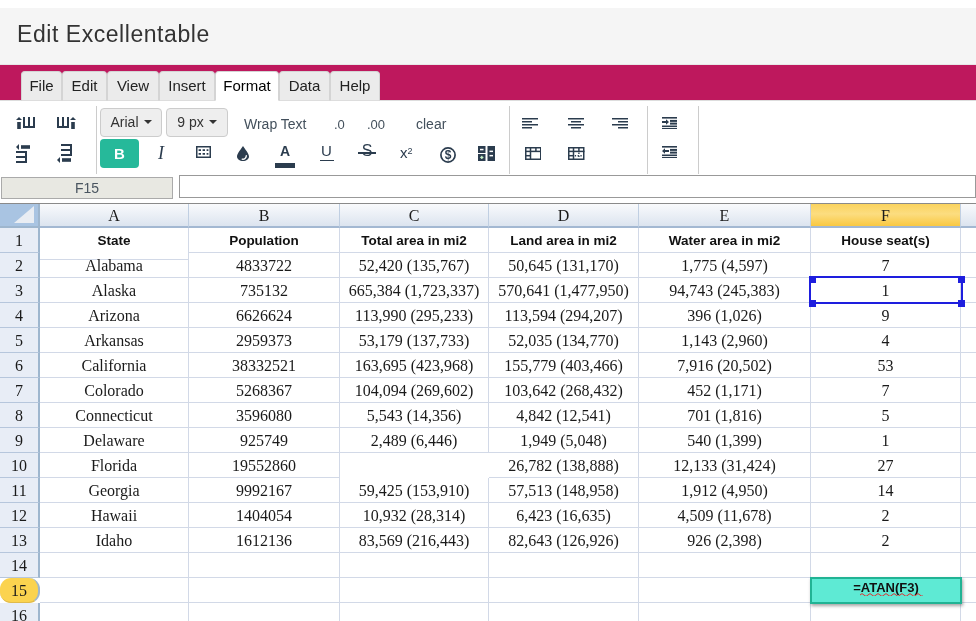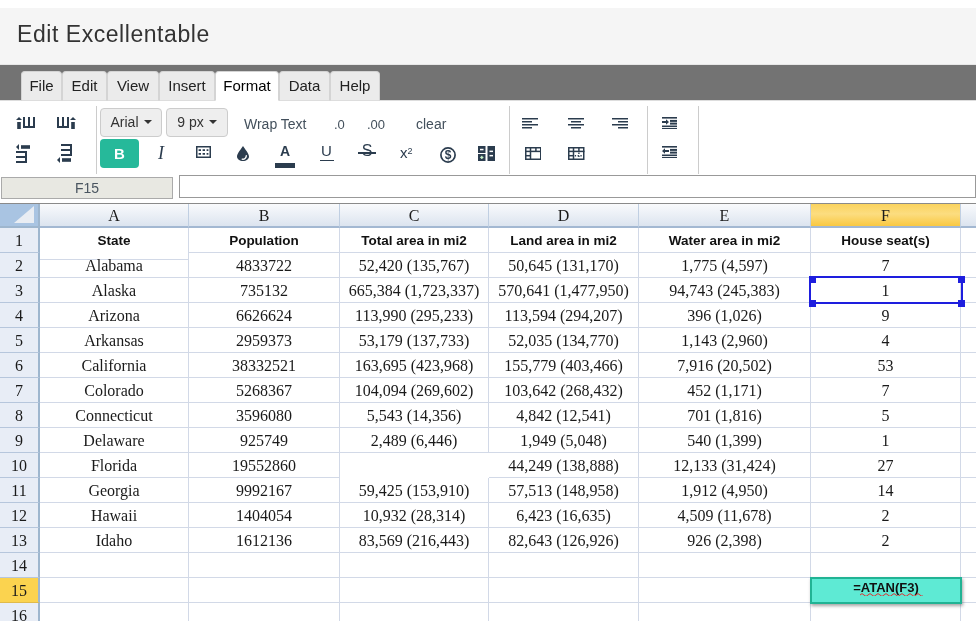--- a/index.html
+++ b/index.html
@@ -4,21 +4,21 @@
 * { margin:0; padding:0; box-sizing:border-box; }
 html,body { width:976px; height:621px; overflow:hidden; }
 body { font-family:"Liberation Sans",sans-serif; background:#fff; position:relative; }
 #page { position:absolute; left:0; top:8px; width:976px; height:621px; }
 
 
 .hdr { position:absolute; left:0; top:0; width:976px; height:57px; background:#f5f5f5; border-bottom:1px solid #e7e7e7; }
 .hdr h1 { position:absolute; left:17px; top:13px; font-size:23px; font-weight:400; color:#333; letter-spacing:0.55px; }
 
 
-.tabbar { position:absolute; left:0; top:57px; width:976px; height:36px; background:#737373; }
+.tabbar { position:absolute; left:0; top:57px; width:976px; height:36px; background:#be185d; }
 .tabbar .underline { position:absolute; left:0; bottom:0; width:976px; height:1px; background:#ddd; }
 .tab { position:absolute; top:6px; height:30px; background:#ebebeb; border:1px solid #d4d4d4; border-bottom:1px solid #ddd;
        border-radius:4px 4px 0 0; font-size:15px; color:#222; text-align:center; line-height:28px; z-index:2; }
 .tab.active { background:#fff; border-bottom:1px solid #fff; color:#000; }
 
 
 .toolbar { position:absolute; left:0; top:93px; width:976px; height:75px; background:#fff; }
 .sep { position:absolute; top:5px; width:1px; height:68px; background:#ccc; }
 .btn { position:absolute; border:1px solid #ccc; border-radius:4px; background:#eee; color:#333; font-size:14px; text-align:center; }
 .caret { display:inline-block; width:0; height:0; border-left:4px solid transparent; border-right:4px solid transparent; border-top:4px solid #333; vertical-align:middle; margin-left:5px; margin-bottom:2px; }
@@ -29,21 +29,21 @@
 
 .namebox { position:absolute; left:1px; top:169px; width:172px; height:22px; background:#e8e8e2; border:1px solid #aaa; text-align:center; line-height:20px; font-size:14px; color:#4a5560; }
 .fxbox { position:absolute; left:179px; top:167px; width:797px; height:23px; background:#fff; border:1px solid #999; }
 
 
 #grid { position:absolute; left:0; top:195px; width:976px; height:426px; background:#fff; border-top:1px solid #8a8a8a; font-size:16px; font-family:"Liberation Serif",serif; color:#1a1a1a; }
 .gcell { position:absolute; overflow:hidden; text-align:center; }
 .colhead { background:linear-gradient(180deg,#f9fafc 0%,#e9eef5 55%,#dce4ef 100%); border-right:1px solid #c0cfe2; border-bottom:2px solid #a3b8d2; line-height:24px; }
 .colhead.sel { background:linear-gradient(180deg,#fad35e 0%,#fcdd80 45%,#f9c841 100%); }
 .rowhead { background:#e8edf6; border-right:2px solid #9eb6ce; border-bottom:1px solid #b6c6dc; line-height:26px; }
-.rowhead.sel { background:#fbd34f; border-bottom-color:#e0ba4a; }
+.rowhead.sel { background:#fbd34f; border-bottom-color:#e0ba4a;border-radius:11px; }
 .dcell { border-right:1px solid #d2d9e7; border-bottom:1px solid #d2d9e7; line-height:26px; white-space:nowrap; }
 .hrow { font-family:"Liberation Sans",sans-serif; font-weight:bold; font-size:13.5px; color:#111; }
 .corner { background:#a9c4e2; border-right:2px solid #9eb6ce; border-bottom:2px solid #9eb6ce; }
 .corner svg { position:absolute; left:0; top:0; }
 
 
 #sel3 { position:absolute; left:809px; top:268px; width:154px; height:28px; border:2px solid #1e1ede; z-index:5; }
 .hndl { position:absolute; width:7px; height:7px; background:#1e1ede; z-index:6; }
 #edit15 { position:absolute; left:810px; top:569px; width:152px; height:27px; border:2px solid #21b394; background:#5eead4; z-index:5;
           box-shadow:1px 2px 3px rgba(60,60,60,.45); font-family:"Liberation Sans",sans-serif; font-weight:bold; font-size:13px; color:#111;
@@ -275,21 +275,21 @@
 <div class="gcell dcell" style="left:40px;top:224px;width:149px;height:25px;">Delaware</div>
 <div class="gcell dcell" style="left:189px;top:224px;width:151px;height:25px;">925749</div>
 <div class="gcell dcell" style="left:340px;top:224px;width:149px;height:25px;">2,489 (6,446)</div>
 <div class="gcell dcell" style="left:489px;top:224px;width:150px;height:25px;">1,949 (5,048)</div>
 <div class="gcell dcell" style="left:639px;top:224px;width:172px;height:25px;">540 (1,399)</div>
 <div class="gcell dcell" style="left:811px;top:224px;width:150px;height:25px;">1</div>
 <div class="gcell dcell" style="left:961px;top:224px;width:15px;height:25px;border-right:none;"></div>
 <div class="gcell rowhead" style="left:0;top:249px;width:40px;height:25px;">10</div>
 <div class="gcell dcell" style="left:40px;top:249px;width:149px;height:25px;">Florida</div>
 <div class="gcell dcell" style="left:189px;top:249px;width:151px;height:25px;">19552860</div>
-<div class="gcell dcell" style="left:489px;top:249px;width:150px;height:25px;">44,249 (138,888)</div>
+<div class="gcell dcell" style="left:489px;top:249px;width:150px;height:25px;">26,782 (138,888)</div>
 <div class="gcell dcell" style="left:639px;top:249px;width:172px;height:25px;">12,133 (31,424)</div>
 <div class="gcell dcell" style="left:811px;top:249px;width:150px;height:25px;">27</div>
 <div class="gcell dcell" style="left:961px;top:249px;width:15px;height:25px;border-right:none;"></div>
 <div class="gcell rowhead" style="left:0;top:274px;width:40px;height:25px;">11</div>
 <div class="gcell dcell" style="left:40px;top:274px;width:149px;height:25px;">Georgia</div>
 <div class="gcell dcell" style="left:189px;top:274px;width:151px;height:25px;">9992167</div>
 <div class="gcell dcell" style="left:340px;top:274px;width:149px;height:25px;">59,425 (153,910)</div>
 <div class="gcell dcell" style="left:489px;top:274px;width:150px;height:25px;">57,513 (148,958)</div>
 <div class="gcell dcell" style="left:639px;top:274px;width:172px;height:25px;">1,912 (4,950)</div>
 <div class="gcell dcell" style="left:811px;top:274px;width:150px;height:25px;">14</div>

